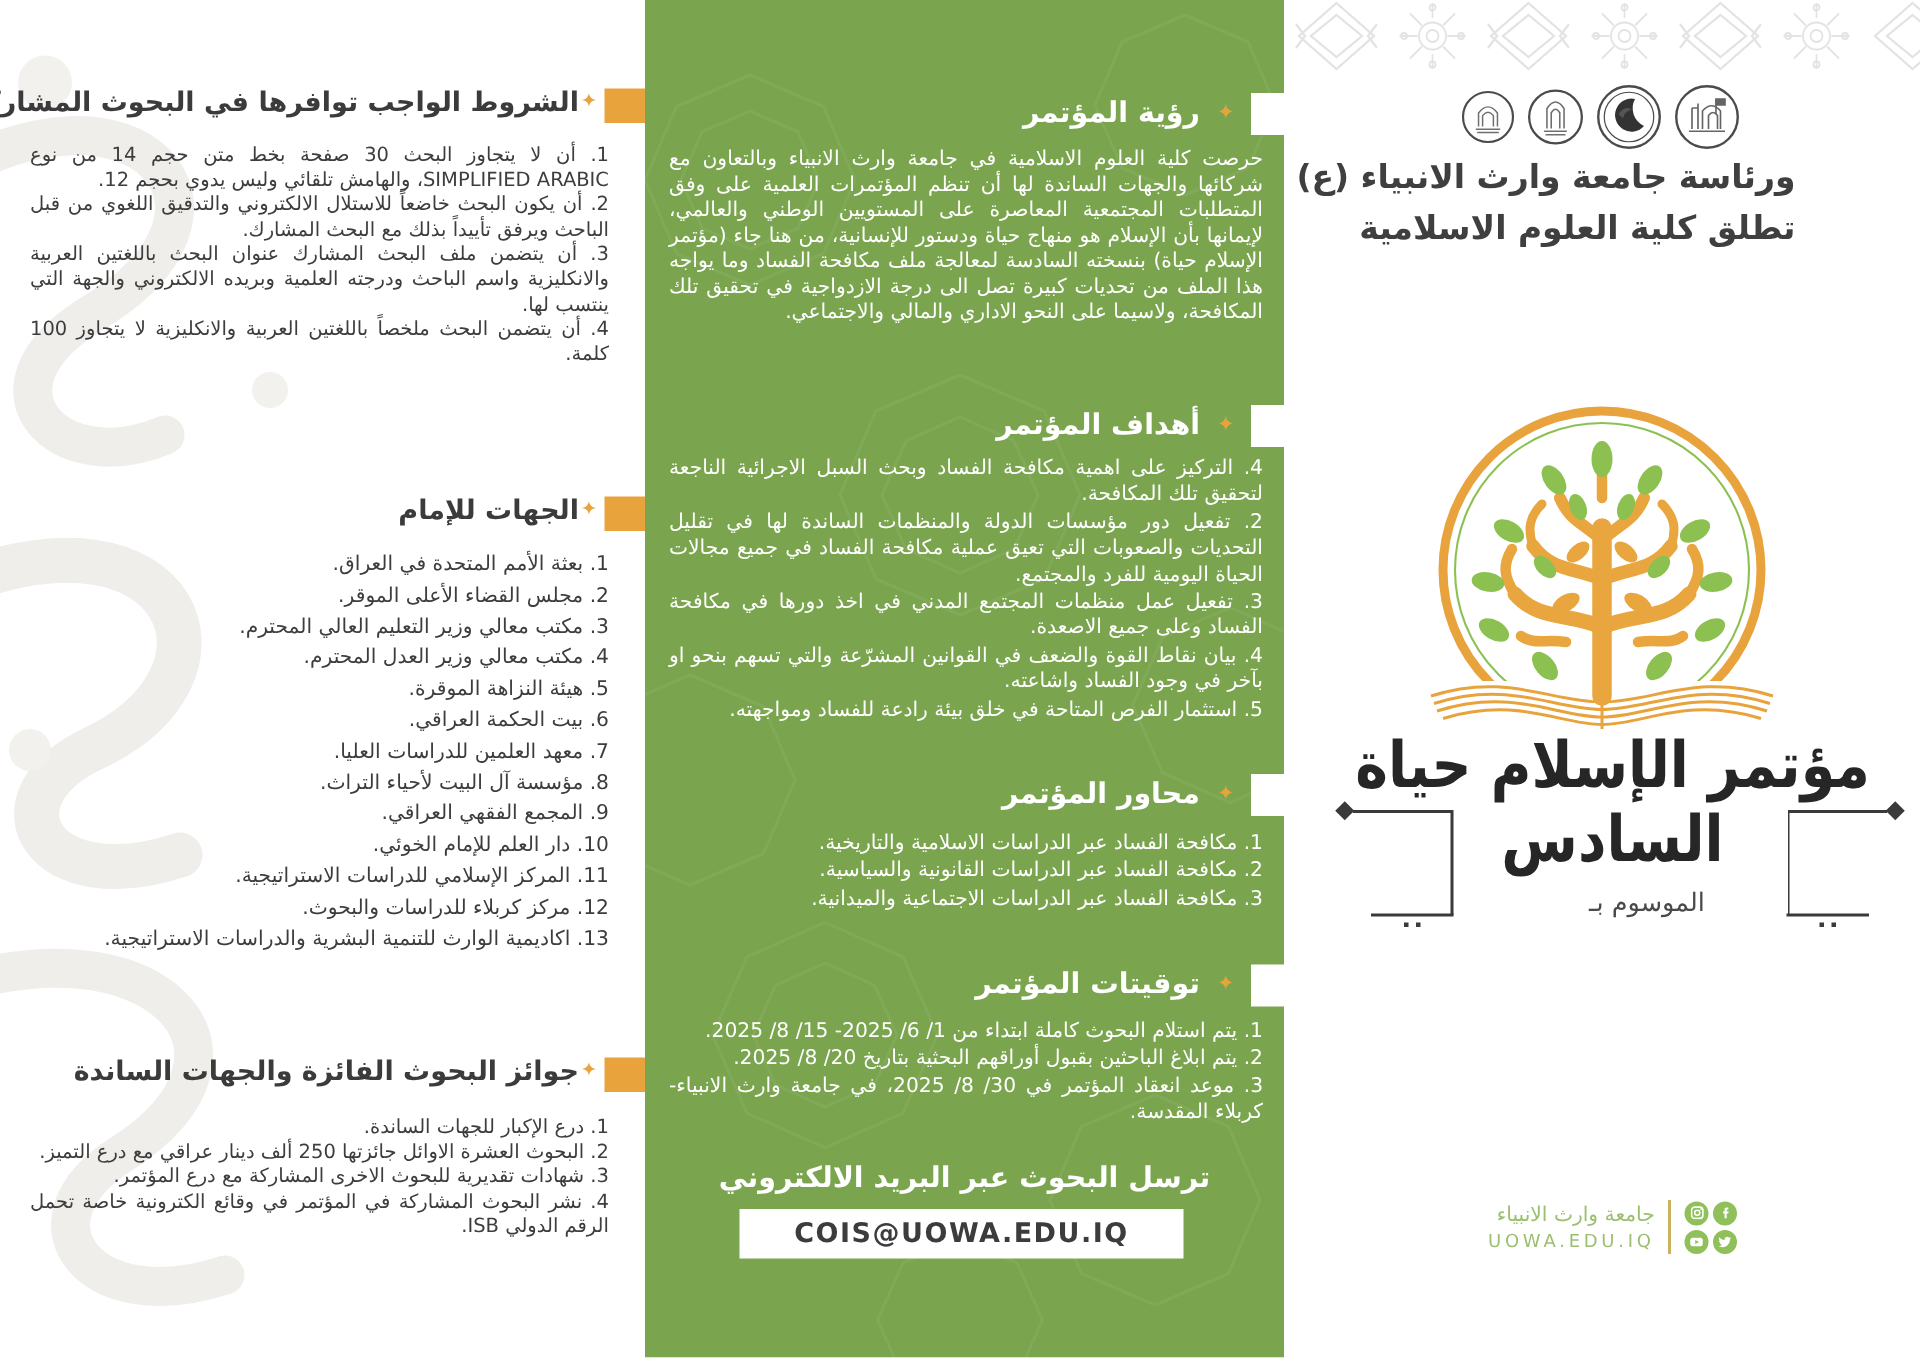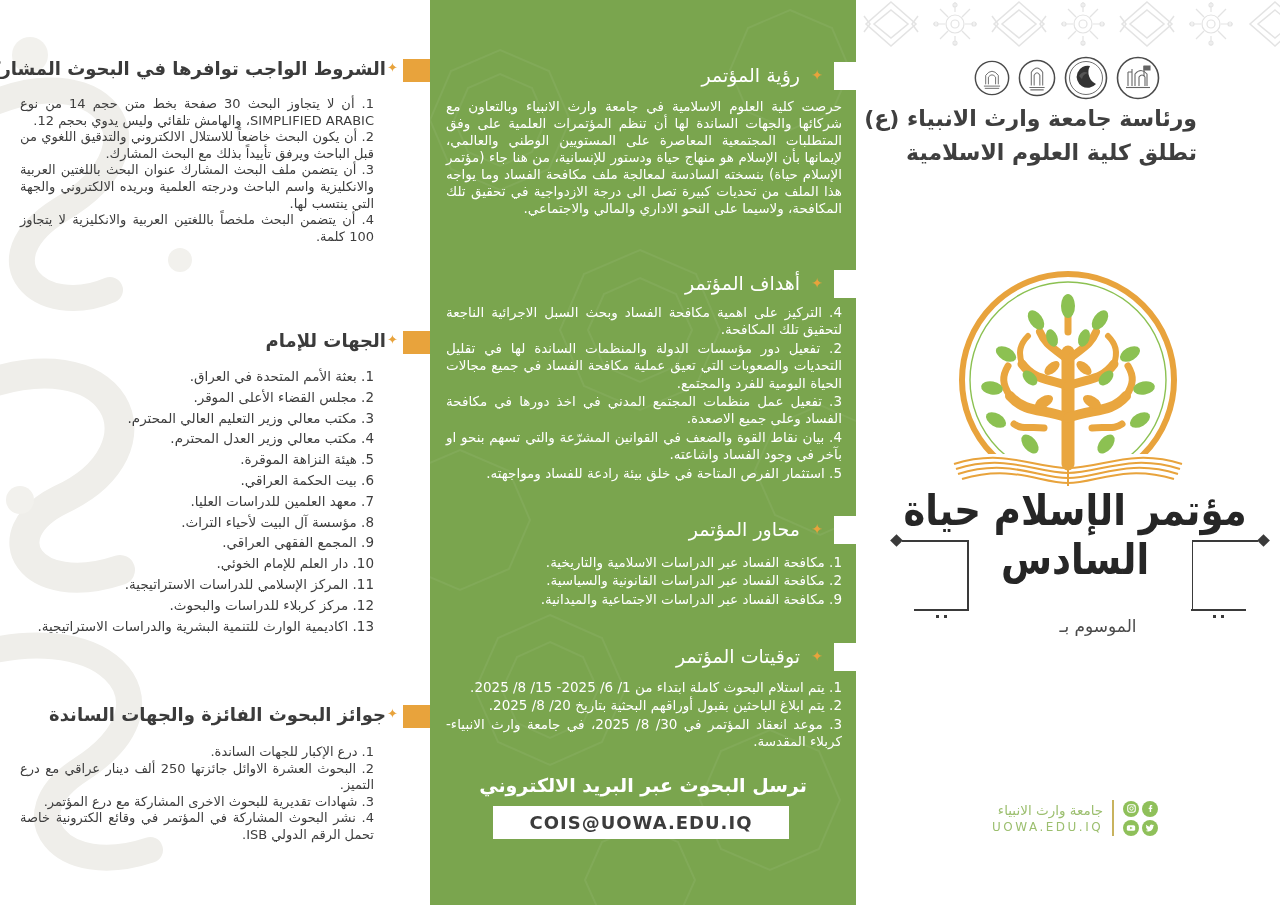--- a/index.html
+++ b/index.html
@@ -18,54 +18,54 @@
   .gp-pattern { position:absolute; inset:0; pointer-events:none; }
   .top-band { position:absolute; left:0; top:0; width:424px; height:54px; display:flex;
     align-items:flex-start; gap:6px; overflow:hidden; padding-left:6px; }
   .top-band svg { flex:0 0 auto; }
 
   
   .gp-sec { position:absolute; left:0; width:426px; direction:rtl; color:#fff; }
   .gp-head { position:relative; height:30px; }
   .gp-tab { position:absolute; left:auto; right:0; top:-2px; width:22px; height:28px; background:#fff; }
   .gp-diamond { position:absolute; right:33px; top:4px; color:#e8a33c; font-size:14px; line-height:1; }
-  .gp-head h2 { position:absolute; right:56px; top:0; font-size:19px; font-weight:normal; color:#fff; white-space:nowrap; }
+  .gp-head h2 { position:absolute; right:56px; top:0; font-size:19px; font-weight:bold; color:#fff; white-space:nowrap; }
   .gp-body { padding:0 14px 0 16px; font-size:13.5px; line-height:17px; text-align:justify; }
   .gp-list { padding:0 14px 0 16px; font-size:13.5px; line-height:17.4px; text-align:justify; }
   .gp-list .li { margin-bottom:1px; }
   .gp-submit { position:absolute; left:0; width:426px; text-align:center; color:#fff;
     font-size:19px; font-weight:bold; }
   .gp-email { position:absolute; left:63px; top:806px; width:296px; height:33px; background:#fff;
     color:#3c3c3c; font-size:18px; font-weight:bold; letter-spacing:1px; text-align:center;
     line-height:33px; direction:ltr; cursor:pointer; }
 
   
   .lp-sec { position:absolute; width:430px; direction:rtl; color:#3d3d3d; }
   .lp-head { position:relative; height:28px; }
   .lp-tab { position:absolute; right:0; top:1px; width:27px; height:23px; background:#e8a33c; }
   .lp-diamond { position:absolute; right:32px; top:3px; color:#e8a33c; font-size:13px; line-height:1; }
   .lp-head h2 { position:absolute; right:44px; top:0; font-size:18px; font-weight:bold; color:#3b3b3b; white-space:nowrap; }
-  .lp-list { padding:0 56px 0 20px; font-size:13px; line-height:16.6px; }
+  .lp-list { padding:0 24px 0 20px; font-size:13px; line-height:16.6px; }
   .lp-list.justify { text-align:justify; }
   .lp-list.loose { line-height:20.8px; font-size:13.5px; }
   .lp-list .li { }
 
   
   .logos-row { position:absolute; left:118px; top:56px; display:flex; align-items:center; gap:8px; }
   .sponsor { position:absolute; right:83px; top:102px; text-align:right; direction:rtl;
     font-size:22px; font-weight:bold; color:#3f3f3f; line-height:34px; }
   .tree-logo { position:absolute; left:78px; top:268px; }
   .callig-wrap { position:absolute; left:10px; top:492px; width:418px; text-align:center; }
   .callig { font-size:37px; font-weight:bold; color:#262626; direction:rtl; letter-spacing:-1px;
     transform:scaleY(1.15); display:inline-block; }
   .orn { position:absolute; pointer-events:none; }
   .orn .dm { position:absolute; width:9px; height:9px; background:#3a3a3a; transform:rotate(45deg); }
   .orn .ln { position:absolute; background:#3a3a3a; }
   .orn .dot { position:absolute; width:3px; height:3px; background:#3a3a3a; }
-  .mosoom { position:absolute; left:60px; top:616px; width:364px; text-align:center; direction:rtl;
+  .mosoom { position:absolute; left:60px; top:592px; width:364px; text-align:center; direction:rtl;
     font-size:17px; color:#4a4a4a; }
   .subtitle { position:absolute; left:60px; top:618px; width:364px; text-align:center; direction:rtl;
     font-size:21px; font-weight:bold; color:#2d2d2d; }
   .rp-footer { position:absolute; left:136px; top:800px; display:flex; align-items:center; gap:9px; direction:ltr; }
   .uni-text { text-align:right; }
   .uni-text .l1 { font-size:13.5px; color:#9cbf6f; direction:rtl; line-height:18px; }
   .uni-text .l2 { font-size:12px; color:#9cbf6f; letter-spacing:2.5px; line-height:16px; }
   .foot-divider { width:2px; height:36px; background:#c8b35e; }
   .social-grid { display:grid; grid-template-columns:16px 16px; grid-gap:3px; }
   .soc { width:16px; height:16px; border-radius:50%; background:#8fc05a; display:flex;
@@ -200,21 +200,21 @@
 
     <section class="gp-sec" style="top:518px">
       <div class="gp-head">
         <span class="gp-tab"></span>
         <span class="gp-diamond">✦</span>
         <h2>محاور المؤتمر</h2>
       </div>
       <div class="gp-list" style="margin-top:6px; text-align:right">
           <div class="li">1. مكافحة الفساد عبر الدراسات الاسلامية والتاريخية.</div>
           <div class="li">2. مكافحة الفساد عبر الدراسات القانونية والسياسية.</div>
-          <div class="li">9. مكافحة الفساد عبر الدراسات الاجتماعية والميدانية.</div>
+          <div class="li">3. مكافحة الفساد عبر الدراسات الاجتماعية والميدانية.</div>
         </div>
     </section>
 
     <section class="gp-sec" style="top:645px">
       <div class="gp-head">
         <span class="gp-tab"></span>
         <span class="gp-diamond">✦</span>
         <h2>توقيتات المؤتمر</h2>
       </div>
       <div class="gp-list" style="margin-top:4px">

